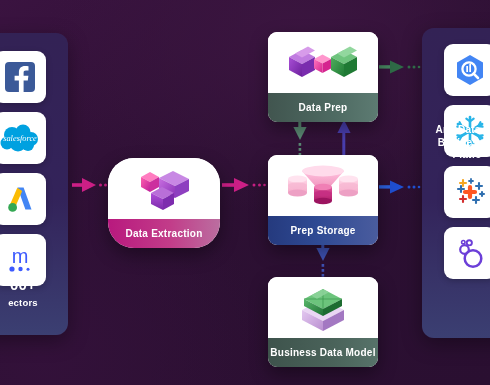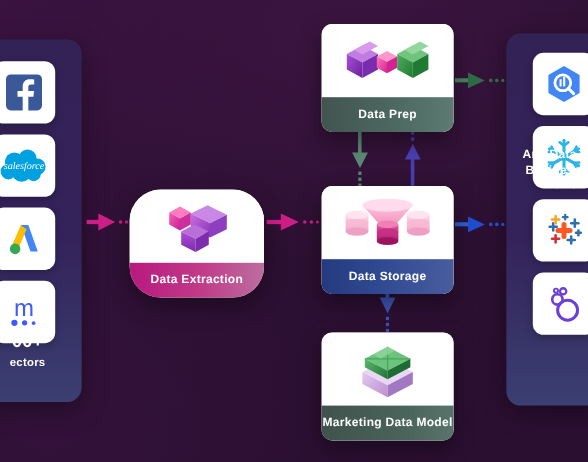--- a/index.html
+++ b/index.html
@@ -56,21 +56,21 @@
     display:flex;align-items:center;justify-content:center;
   }
   .card-label{
     height:29px;display:flex;align-items:center;justify-content:center;
     color:#fff;font-size:10px;font-weight:700;letter-spacing:.25px;
     white-space:nowrap;
   }
   #card-extraction{left:108px;top:158px;width:112px;border-radius:26px;}
   #card-extraction .card-label{background:linear-gradient(90deg,#b8197e 0%,#c23c89 55%,#bb6ea0 100%);}
 
-  #card-prep{left:268px;top:20px;width:110px;}
+  #card-prep{left:268px;top:32px;width:110px;}
   #card-prep .card-label{background:linear-gradient(90deg,#41554f 0%,#4e6a62 60%,#5d7b72 100%);}
 
   #card-storage{left:268px;top:155px;width:110px;}
   #card-storage .card-label{background:linear-gradient(90deg,#253a7e 0%,#2f4a93 45%,#4a5c9e 100%);}
 
   #card-model{left:268px;top:277px;width:110px;}
   #card-model .card-label{background:linear-gradient(90deg,#3e534c 0%,#4a635a 60%,#57736a 100%);}
 
   
   .arrow{position:absolute;}
@@ -391,21 +391,21 @@
         </g>
 
         <g>
           <rect x="32" y="26" width="18" height="14" fill="url(#dbM)"></rect>
           <ellipse cx="41" cy="40" rx="9" ry="3.2" fill="#9c1460"></ellipse>
           <ellipse cx="41" cy="26" rx="9" ry="3.2" fill="#f07fb5"></ellipse>
           <ellipse cx="41" cy="32.5" rx="9" ry="3" fill="#c62e83" opacity=".85"></ellipse>
         </g>
       </svg>
     </div>
-    <div class="card-label">Data Storage</div>
+    <div class="card-label">Prep Storage</div>
   </div>
 
   <div class="card" id="card-model">
     <div class="card-body">
       <svg width="54" height="52" viewBox="0 0 54 52">
         <defs>
           <linearGradient id="mG" x1="0" y1="0" x2="1" y2="1">
             <stop offset="0" stop-color="#5ab86b"></stop>
               <stop offset="1" stop-color="#1f7235"></stop>
           </linearGradient>
@@ -426,16 +426,16 @@
           <path d="M8 17 L27 27 L27 34 L8 24 Z" fill="url(#mG)"></path>
           <path d="M46 17 L27 27 L27 34 L46 24 Z" fill="#1d6c31"></path>
 
           <path d="M27 7 L27 27" stroke="#3f9b52" stroke-width="1.1" fill="none" opacity=".75"></path>
           <path d="M8 17 L46 17" stroke="#3f9b52" stroke-width="1.1" fill="none" opacity=".75"></path>
 
           <path d="M15 13.5 L27 7 L33 10.2 L21 16.7 Z" fill="#8ed49b" opacity=".85"></path>
         </g>
       </svg>
     </div>
-    <div class="card-label">Marketing Data Model</div>
+    <div class="card-label">Business Data Model</div>
   </div>
 
 </div>
 
 </body></html>

